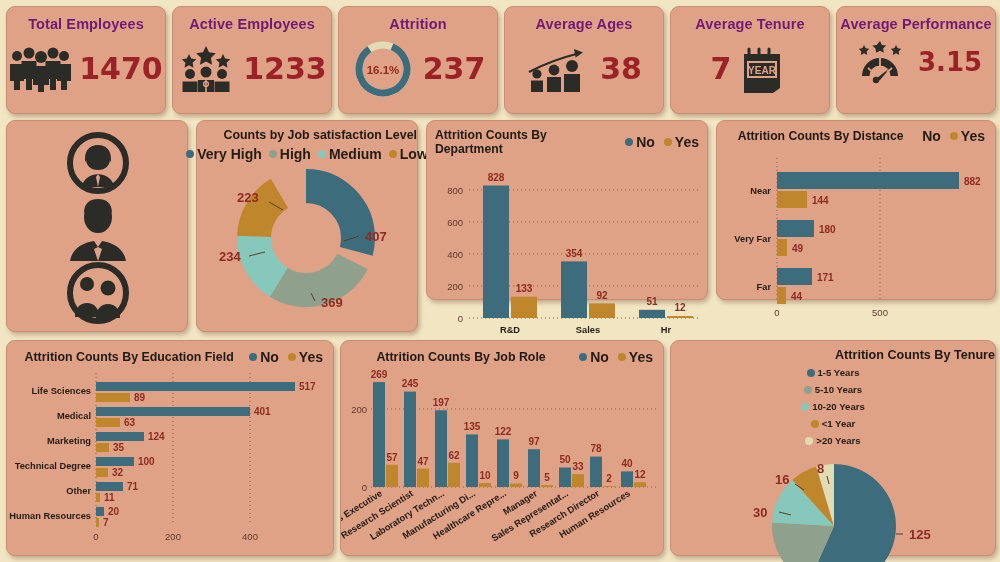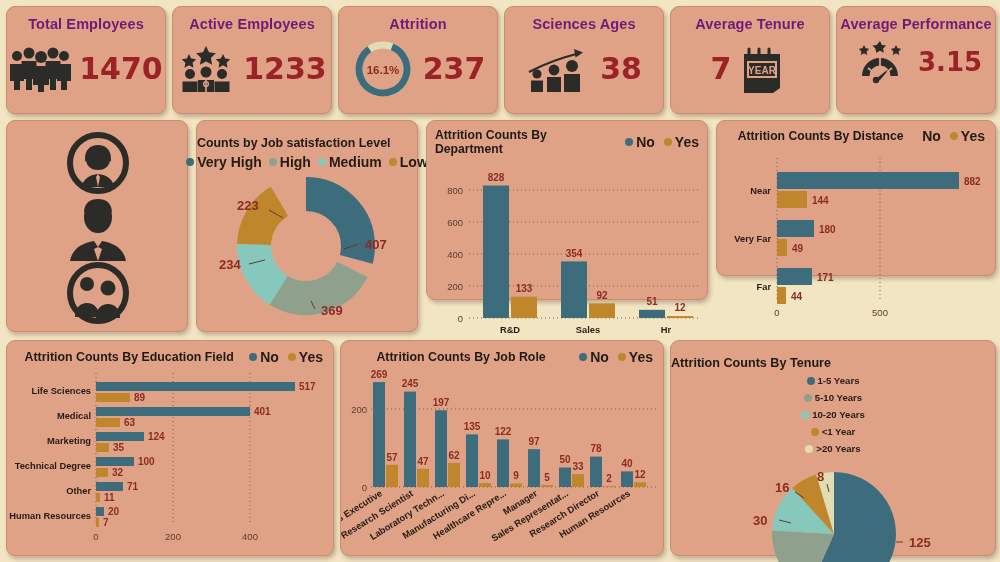--- a/index.html
+++ b/index.html
@@ -34,21 +34,21 @@
   .kpi-num {
     color: #9b2226;
     font-weight: bold;
     font-size: 30px;
     font-family: "DejaVu Sans", sans-serif;
   }
   .kpi-num.sm { font-size: 26px; }
   .ico { display:block; }
   .chart-title {
     color: #1f1a14; font-weight: bold; font-size: 12.4px;
-    text-align: left; padding-top: 15px;
+    text-align: right; padding-top: 7px;
   }
   .legend {
     display: flex; align-items: center; gap: 9px;
     font-size: 14px; color: #241c14; font-weight: bold;
   }
   .lg-item { display: flex; align-items: center; gap: 3px; white-space: nowrap; }
   .dot { width: 8px; height: 8px; border-radius: 50%; display:inline-block; }
   .val { fill: #8c2b22; font-size: 10px; font-weight: bold; font-family: "Liberation Sans", sans-serif; }
   .axis { fill: #5e3a2b; font-size: 9.5px; font-family: "Liberation Sans", sans-serif; }
   .catlbl { fill: #241c14; font-size: 9.3px; font-weight: bold; font-family: "Liberation Sans", sans-serif; }
@@ -108,21 +108,21 @@
     <svg class="ico" width="64" height="64" viewBox="0 0 64 64">
       <circle cx="32" cy="32" r="24" fill="none" stroke="#e2dcb4" stroke-width="7"></circle>
       <circle cx="32" cy="32" r="24" fill="none" stroke="#3d6c7d" stroke-width="7" stroke-dasharray="126.4 24.4" stroke-dashoffset="0" transform="rotate(-68 32 32)"></circle>
       <text x="32" y="36.5" text-anchor="middle" fill="#8c2b22" font-size="11.5" font-weight="bold" font-family="Liberation Sans, sans-serif">16.1%</text>
     </svg>
     <span class="kpi-num">237</span>
   </div>
 </div>
 
 <div class="card" style="left:504px;top:6px;width:160px;height:108px;">
-  <div class="kpi-title">Sciences Ages</div>
+  <div class="kpi-title">Average Ages</div>
   <div class="kpi-body">
     <svg class="ico" width="66" height="46" viewBox="0 0 66 46">
       <g fill="#2b2b28">
         <path d="M3 26 C18 18, 34 12, 54 7" stroke="#2b2b28" stroke-width="2.2" fill="none"></path>
         <path d="M48 3l9 3.4-7.4 5.2z"></path>
         <circle cx="11" cy="28" r="4.6"></circle>
           <path d="M5 34.5h12V46H5z"></path>
         <circle cx="28" cy="24" r="5.4"></circle>
           <path d="M21 31h14v15H21z"></path>
         <circle cx="46" cy="20" r="6"></circle>
@@ -270,21 +270,21 @@
 
       <rect x="212" y="153.8" width="26" height="8.2" fill="#3d6c7d"></rect>
       <text class="val" x="225" y="149" text-anchor="middle">51</text>
       <rect x="240" y="160.1" width="26" height="1.9" fill="#c0862b"></rect>
       <text class="val" x="253" y="155" text-anchor="middle">12</text>
       <text class="catlbl" x="239" y="177" text-anchor="middle">Hr</text>
     </g>
   </svg>
 </div>
 
-<div class="card" style="left:716px;top:120px;width:280px;height:156px;">
+<div class="card" style="left:716px;top:120px;width:280px;height:180px;">
   <div style="display:flex;align-items:center;padding:7px 10px 0 10px;gap:8px;">
     <div class="chart-title" style="padding-top:0;flex:1;text-align:center;font-size:12.2px;">Attrition Counts By Distance</div>
     <div class="legend">
       <span class="lg-item">
         <span>No</span>
         </span>
       <span class="lg-item">
         <i class="dot" style="background:#c0862b"></i>
         <span>Yes</span>
         </span>

